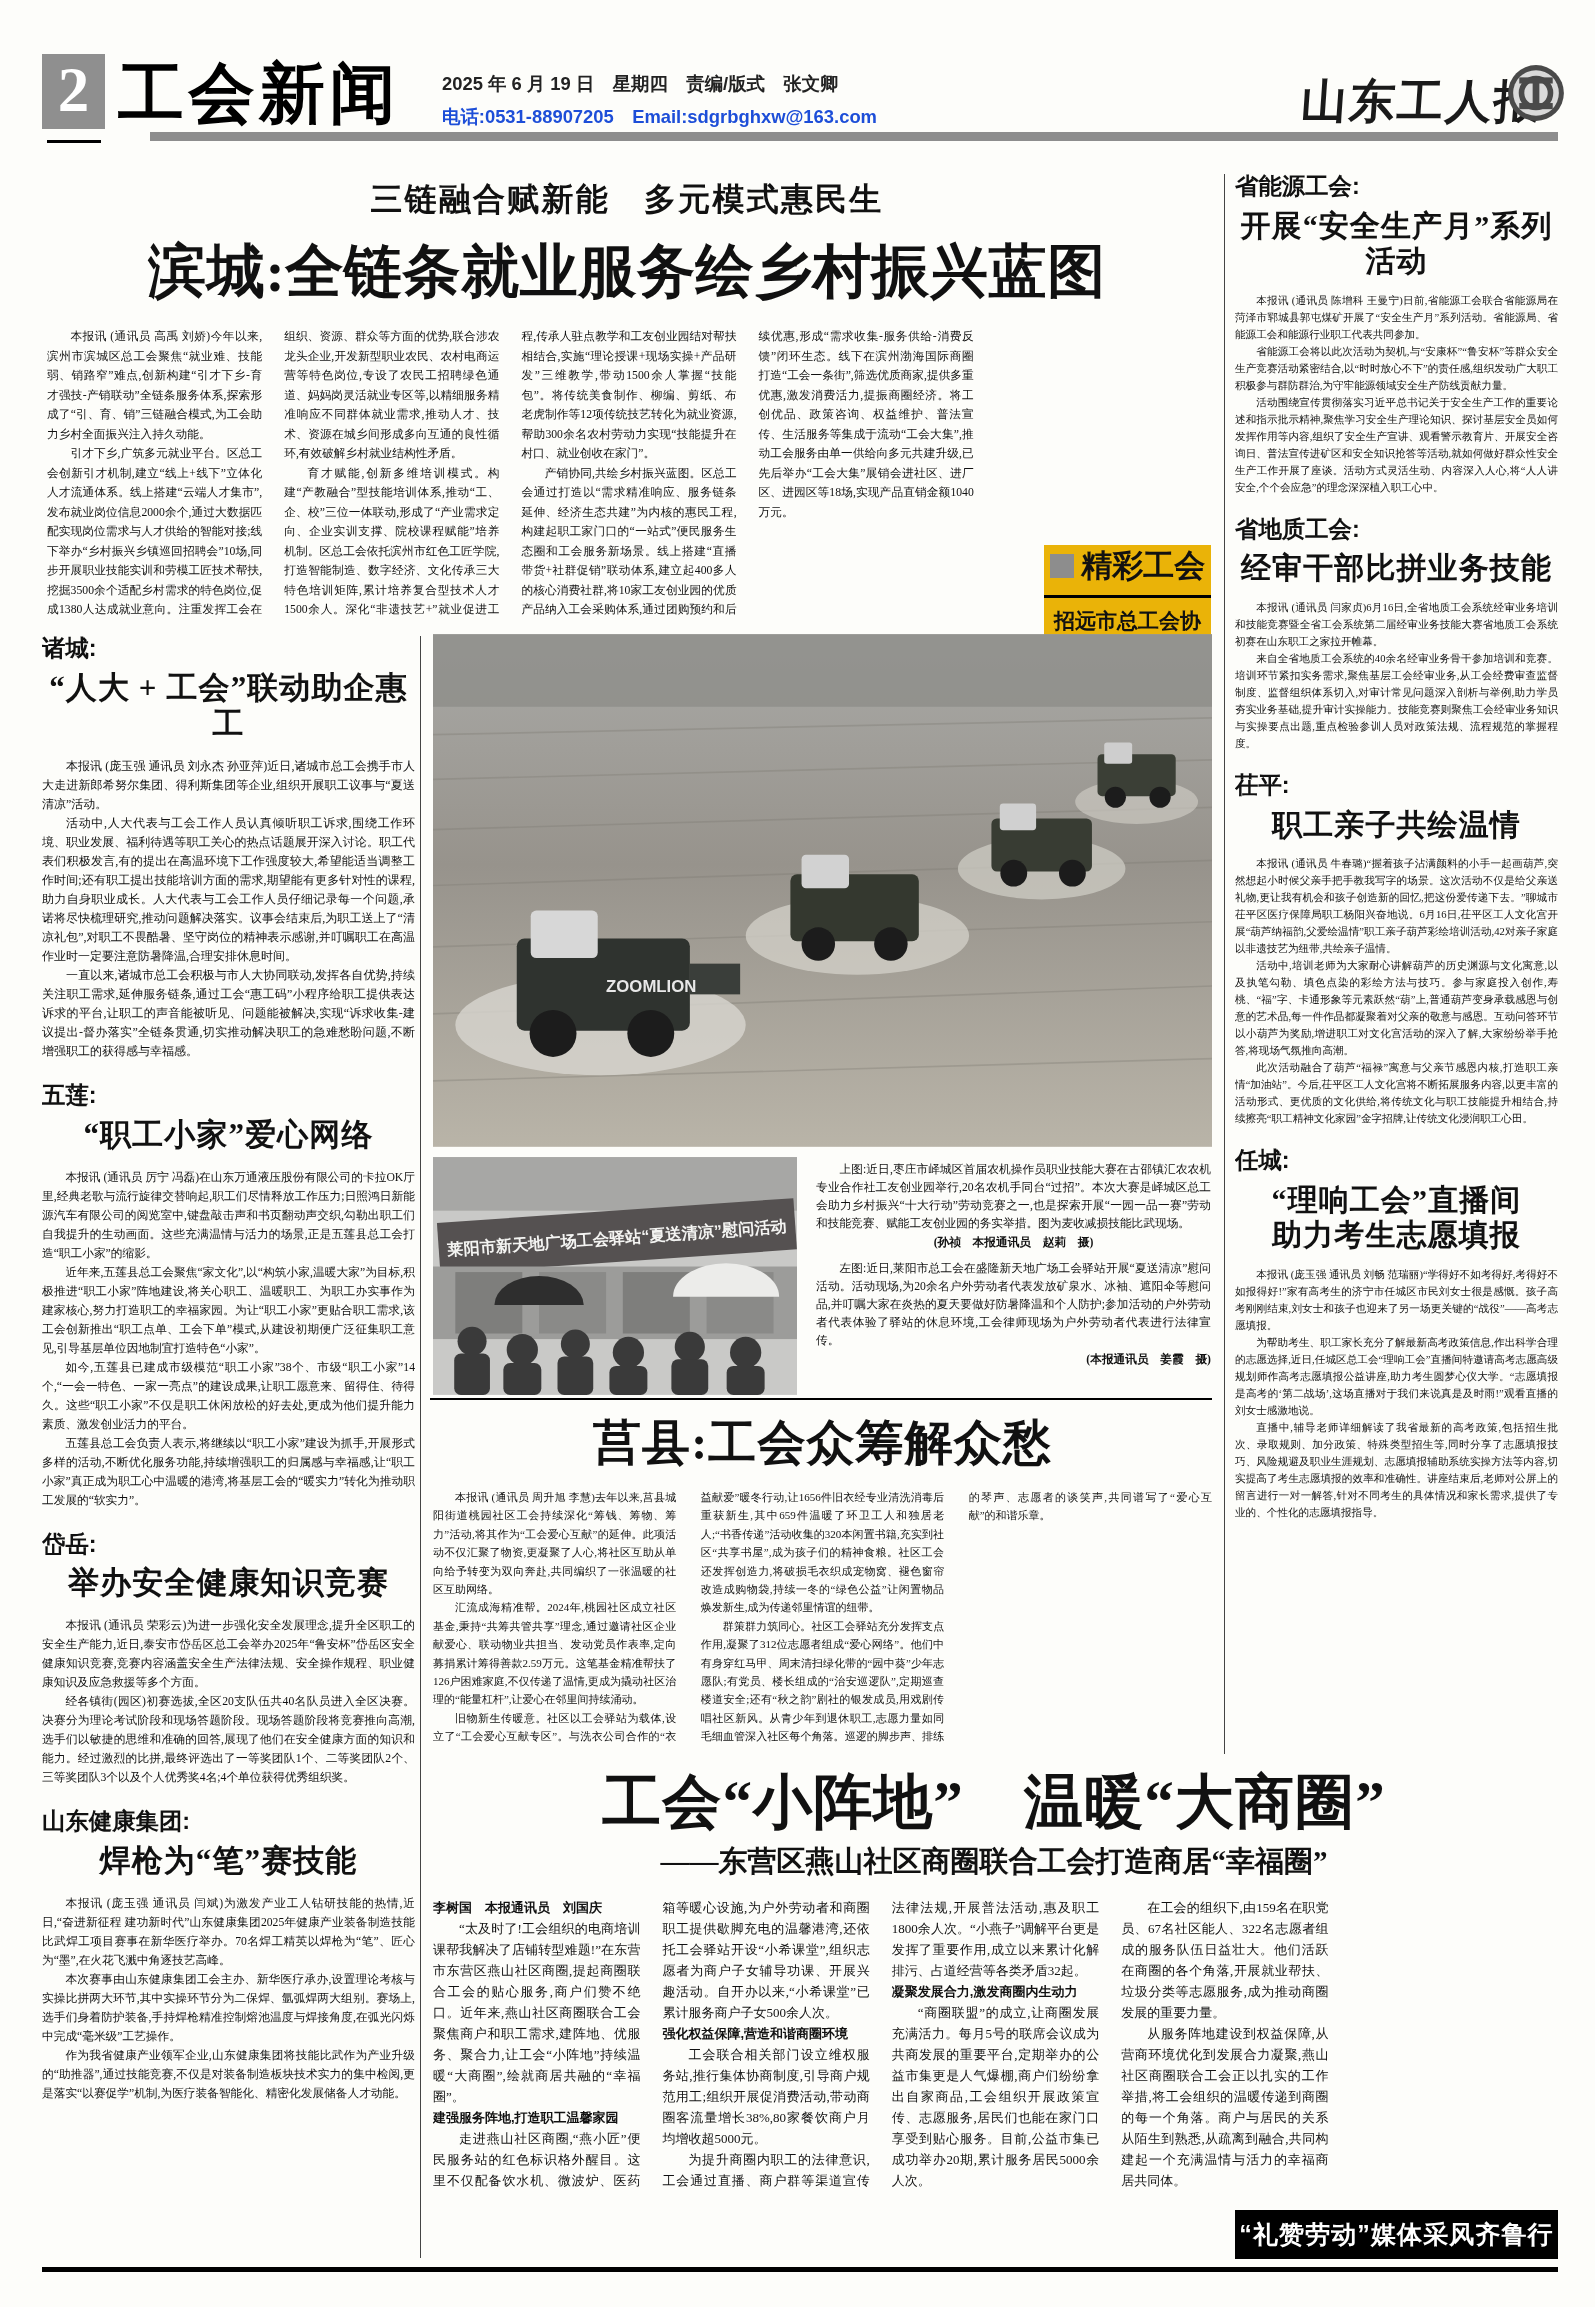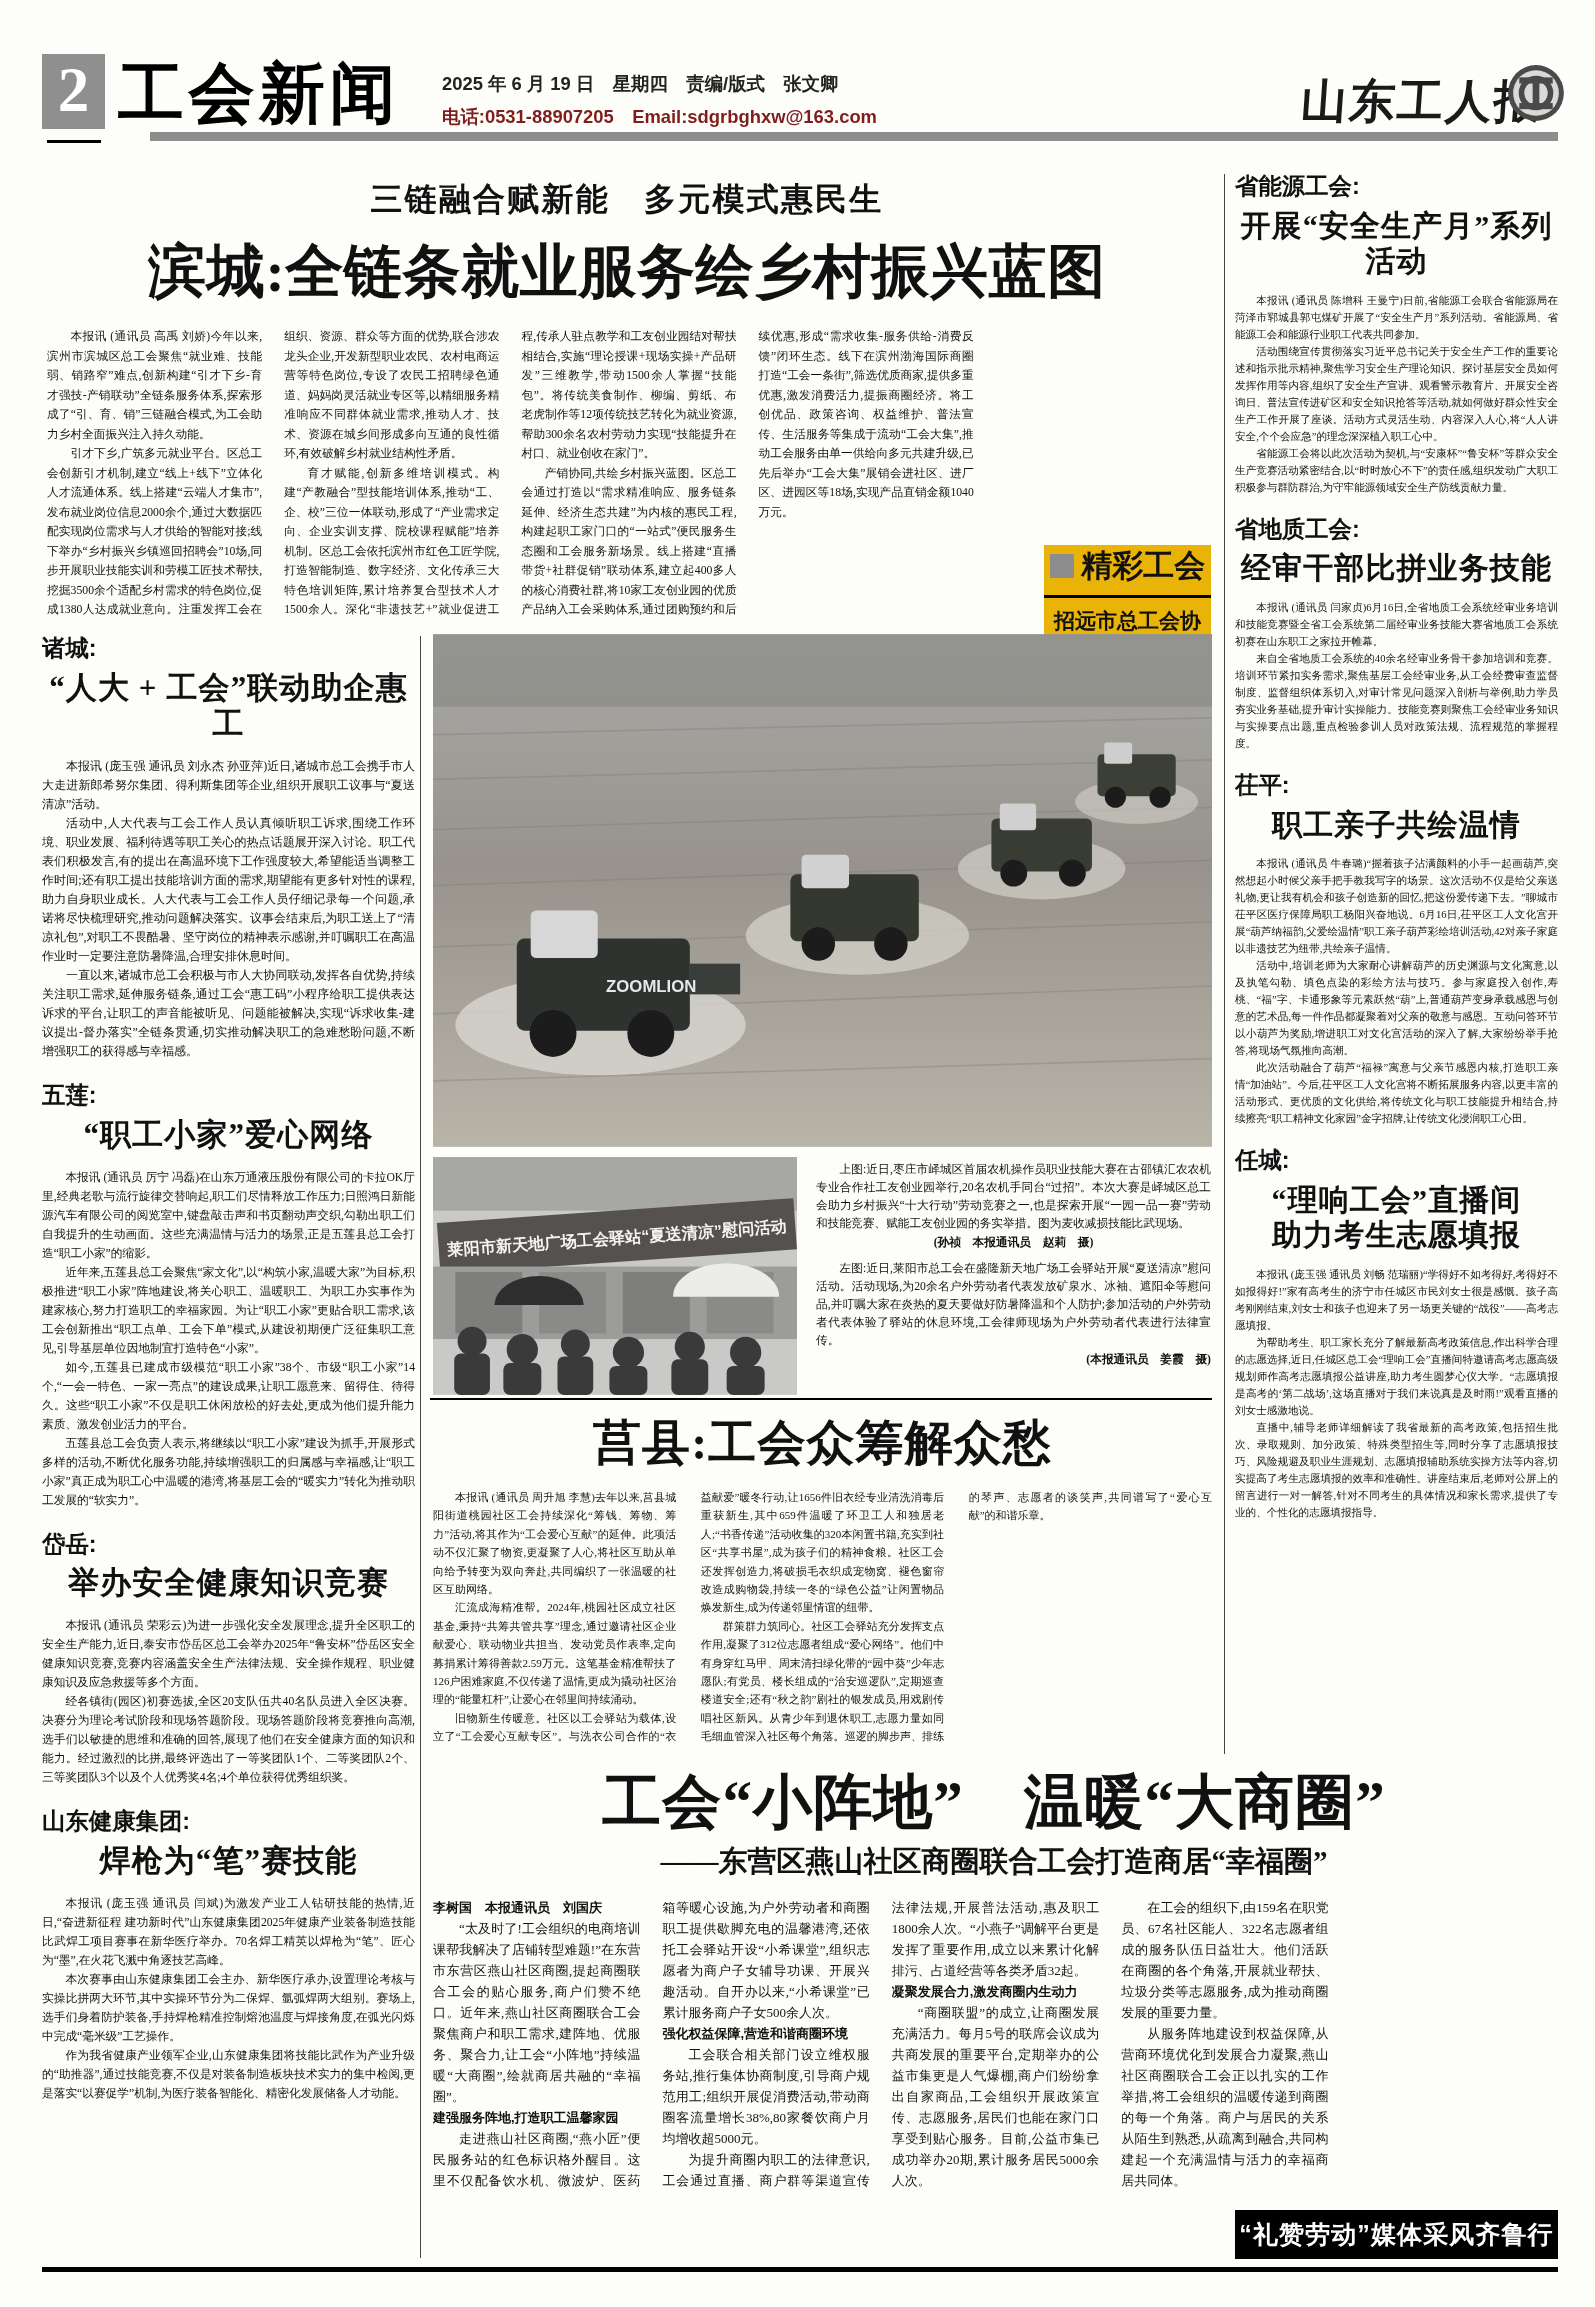--- a/index.html
+++ b/index.html
@@ -22,21 +22,21 @@
 <div id="page">
 
   <div class="abs" style="left:0;top:0;width:1596px;height:145px;">
     <div class="abs" style="left:42px;top:54px;width:63px;height:75px;background:#8f8f8f;color:#fff;
                 font:900 63px 'Liberation Serif',serif;text-align:center;line-height:73px;">
       <span>2</span>
     </div>
     <div class="abs hrule" style="left:47px;top:140px;width:54px;height:3.3px;"></div>
     <div class="abs sans" style="left:118px;top:49px;font-weight:900;font-size:66px;letter-spacing:4.5px;color:#000;">工会新闻</div>
     <div class="abs sans" style="left:442px;top:71px;font-size:18.4px;font-weight:bold;color:#222;">2025 年 6 月 19 日　星期四　责编/版式　张文卿</div>
-    <div class="abs sans" style="left:442px;top:104px;font-size:18.4px;font-weight:bold;color:#7f1d1d;">电话:0531-88907205　Email:sdgrbghxw@163.com</div>
+    <div class="abs sans" style="left:442px;top:104px;font-size:18.4px;font-weight:bold;color:#1d4ed8;">电话:0531-88907205　Email:sdgrbghxw@163.com</div>
     <div class="abs" style="left:1301px;top:71px;font-weight:900;font-size:46px;letter-spacing:2.2px;transform:skewX(-4deg);color:#1a1a1a;">山东工人报</div>
     <div class="abs" style="left:1507px;top:64px;width:58px;height:58px;">
       <svg width="58" height="58" viewBox="0 0 104 104">
         <circle cx="52" cy="52" r="50" fill="#4a4a4a"></circle>
         <circle cx="52" cy="52" r="41" fill="#d9d9d9"></circle>
         <circle cx="52" cy="52" r="26" fill="none" stroke="#4a4a4a" stroke-width="10"></circle>
         <rect x="22" y="24" width="60" height="11" fill="#4a4a4a"></rect>
         <rect x="46" y="24" width="12" height="56" fill="#4a4a4a"></rect>
         <rect x="22" y="70" width="60" height="11" fill="#4a4a4a"></rect>
       </svg>
@@ -110,22 +110,22 @@
     </div>
   </div>
 
   <div class="abs" style="left:1235px;top:174px;width:323px;height:1580px;overflow:hidden;">
 
     <div>
       <div class="loc-label">省能源工会:</div>
       <div class="art-title" style="font-size:30px;margin:7.8px 0 13.4px;">开展“安全生产月”系列活动</div>
       <div class="jt bodytxt" style="font-size:10.6px;line-height:17px;">
           <p>本报讯 (通讯员 陈增科 王曼宁)日前,省能源工会联合省能源局在菏泽市郓城县郭屯煤矿开展了“安全生产月”系列活动。省能源局、省能源工会和能源行业职工代表共同参加。</p>
+          <p>省能源工会将以此次活动为契机,与“安康杯”“鲁安杯”等群众安全生产竞赛活动紧密结合,以“时时放心不下”的责任感,组织发动广大职工积极参与群防群治,为守牢能源领域安全生产防线贡献力量。</p>
           <p>活动围绕宣传贯彻落实习近平总书记关于安全生产工作的重要论述和指示批示精神,聚焦学习安全生产理论知识、探讨基层安全员如何发挥作用等内容,组织了安全生产宣讲、观看警示教育片、开展安全咨询日、普法宣传进矿区和安全知识抢答等活动,就如何做好群众性安全生产工作开展了座谈。活动方式灵活生动、内容深入人心,将“人人讲安全,个个会应急”的理念深深植入职工心中。</p>
-          <p>省能源工会将以此次活动为契机,与“安康杯”“鲁安杯”等群众安全生产竞赛活动紧密结合,以“时时放心不下”的责任感,组织发动广大职工积极参与群防群治,为守牢能源领域安全生产防线贡献力量。</p>
         </div>
     </div>
 
     <div style="margin-top:21px;">
       <div class="loc-label">省地质工会:</div>
       <div class="art-title" style="font-size:30px;margin:7.8px 0 13.4px;">经审干部比拼业务技能</div>
       <div class="jt bodytxt" style="font-size:10.6px;line-height:17px;">
           <p>本报讯 (通讯员 闫家贞)6月16日,全省地质工会系统经审业务培训和技能竞赛暨全省工会系统第二届经审业务技能大赛省地质工会系统初赛在山东职工之家拉开帷幕。</p>
           <p>来自全省地质工会系统的40余名经审业务骨干参加培训和竞赛。培训环节紧扣实务需求,聚焦基层工会经审业务,从工会经费审查监督制度、监督组织体系切入,对审计常见问题深入剖析与举例,助力学员夯实业务基础,提升审计实操能力。技能竞赛则聚焦工会经审业务知识与实操要点出题,重点检验参训人员对政策法规、流程规范的掌握程度。</p>
         </div>

